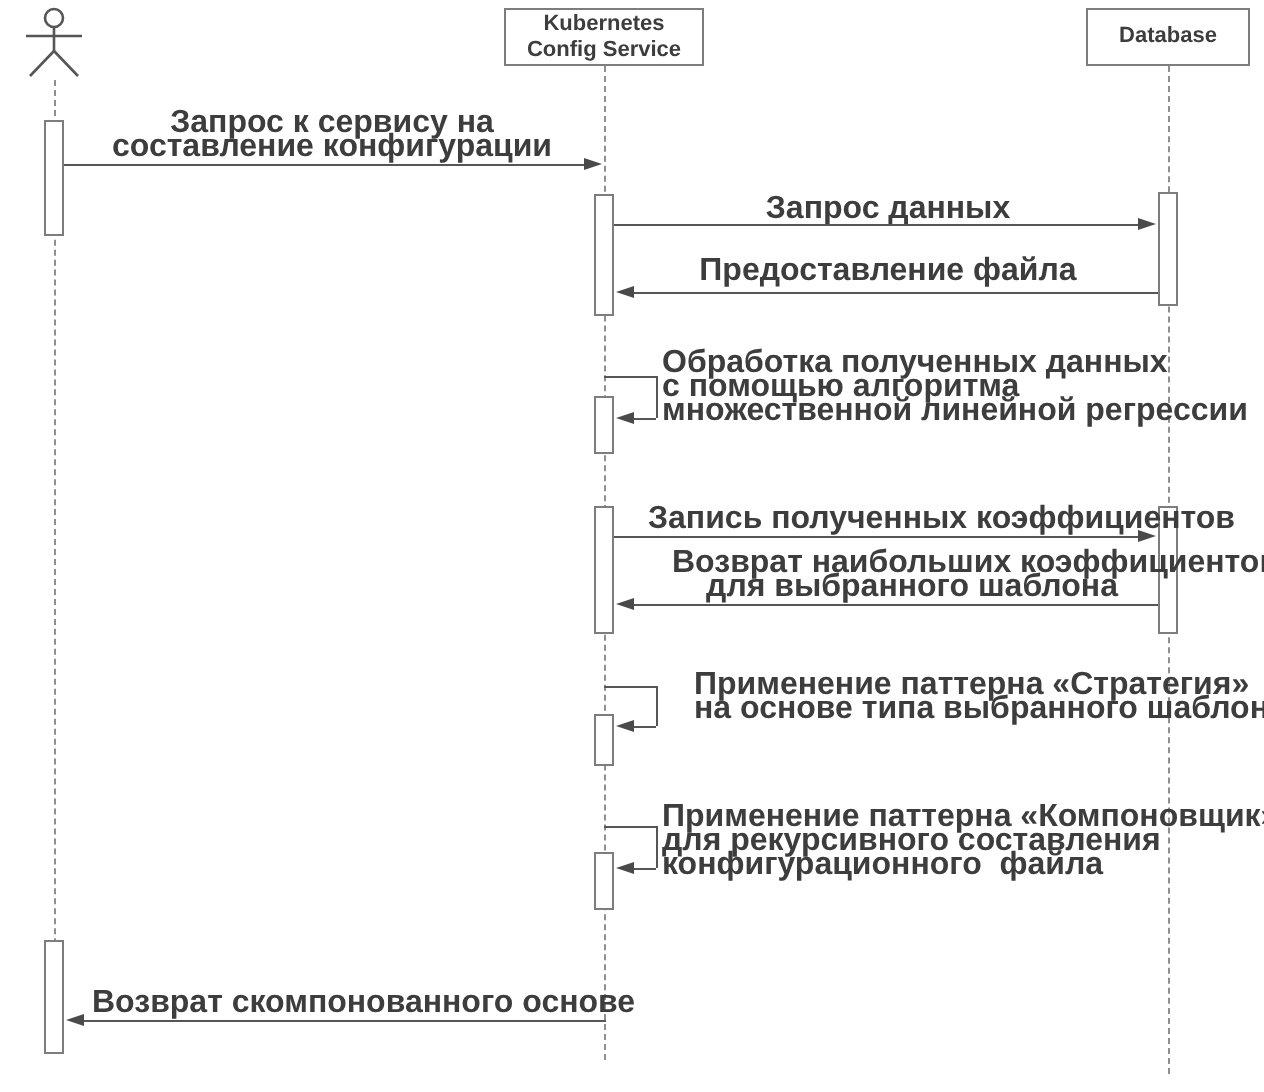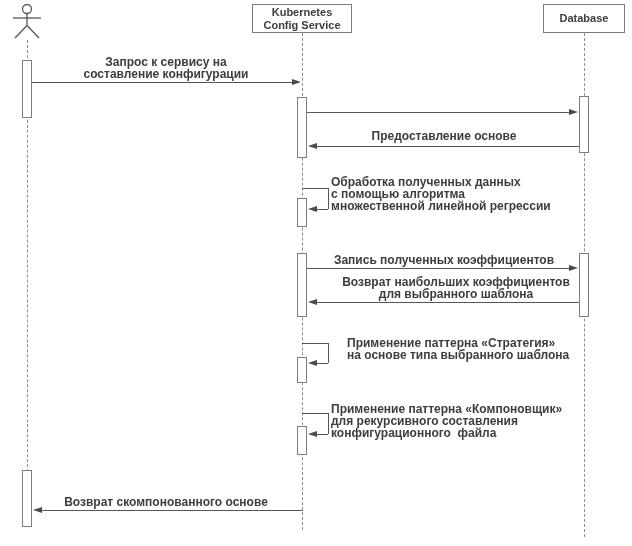--- a/index.html
+++ b/index.html
@@ -63,21 +63,21 @@
   }
   .arr-l {
     position: absolute;
     width: 0; height: 0;
     border-top: 3.5px solid transparent;
     border-bottom: 3.5px solid transparent;
     border-right: 9px solid #4a4a4a;
   }
   .msg-label {
     position: absolute;
-    font-size: 12px;
+    font-size: 16px;
     line-height: 12px;
     font-weight: bold;
     color: #3d3d3d;
     white-space: pre;
   }
   .msg-label.centered { text-align: center; }
   .actor-svg { position: absolute; }
 </style>
 </head>
 <body>
@@ -114,24 +114,25 @@
   <div class="activation" style="left:297px; top:426px; height:29px;"></div>
 
   <div class="activation" style="left:579px; top:96px;  height:57px;"></div>
   <div class="activation" style="left:579px; top:253px; height:64px;"></div>
 
   <div class="msg-label centered" style="left:46px; top:56px; width:240px;">Запрос к сервису на
 составление конфигурации</div>
   <div class="msg-line" style="left:32px; top:82px; width:262px;"></div>
   <div class="arr-r" style="left:292px; top:78.5px;"></div>
 
+  <div class="msg-label centered" style="left:324px; top:99px; width:240px;">Запрос данных</div>
   <div class="msg-line" style="left:307px; top:112px; width:264px;"></div>
   <div class="arr-r" style="left:569px; top:108.5px;"></div>
 
-  <div class="msg-label centered" style="left:324px; top:130px; width:240px;">Предоставление основе</div>
+  <div class="msg-label centered" style="left:324px; top:130px; width:240px;">Предоставление файла</div>
   <div class="msg-line" style="left:315px; top:146px; width:264px;"></div>
   <div class="arr-l" style="left:308px; top:142.5px;"></div>
 
   <div class="msg-label" style="left:331px; top:176px;">Обработка полученных данных
 с помощью алгоритма
 множественной линейной регрессии</div>
   <div class="msg-line" style="left:302px; top:188px; width:26px;"></div>
   <div class="msg-vline" style="left:328px; top:188px; height:21px;"></div>
   <div class="msg-line" style="left:315px; top:209px; width:13px;"></div>
   <div class="arr-l" style="left:308px; top:205.5px;"></div>

